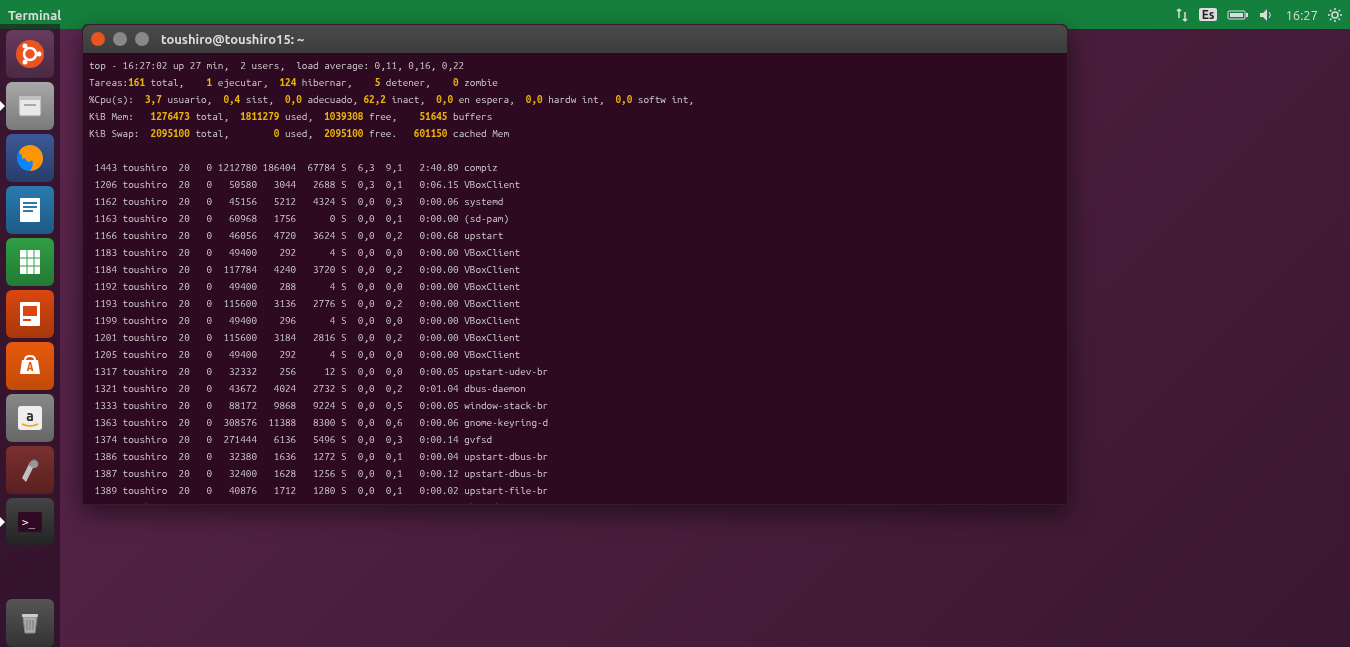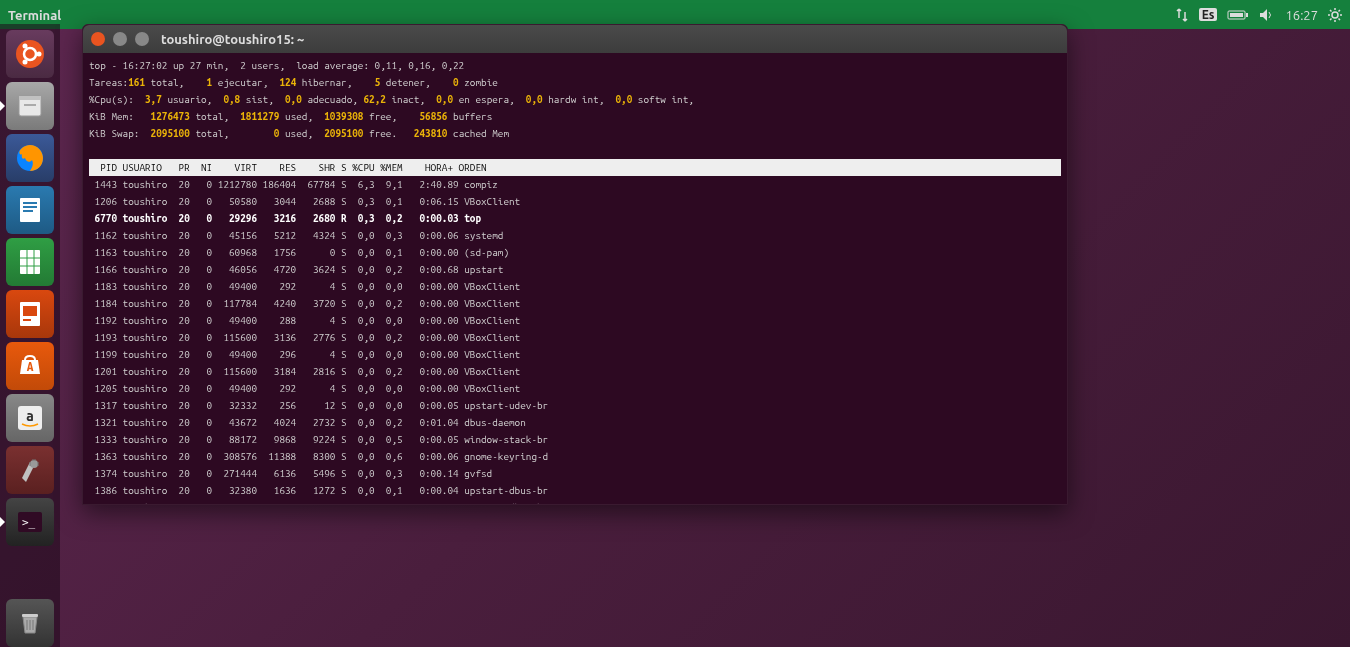--- a/index.html
+++ b/index.html
@@ -229,27 +229,26 @@
 
 <div class="termwin">
   <div class="termtitle">
     <span class="winbtn close"></span>
     <span class="winbtn min"></span>
     <span class="winbtn max"></span>
     <span class="ttext">toushiro@toushiro15: ~</span>
   </div>
   <div class="termbody" id="termbody">top - 16:27:02 up 27 min,  2 users,  load average: 0,11, 0,16, 0,22
 Tareas:<span class="hl">161</span> total,  <span class="hl">  1</span> ejecutar,  <span class="hl">124</span> hibernar,   <span class="hl"> 5</span> detener,   <span class="hl"> 0</span> zombie
-%Cpu(s): <span class="hl"> 3,7</span> usuario, <span class="hl"> 0,8</span> sist, <span class="hl"> 0,0</span> adecuado,<span class="hl"> 62,2</span> inact, <span class="hl"> 0,0</span> en espera, <span class="hl"> 0,0</span> hardw int, <span class="hl"> 0,0</span> softw int,
-KiB Mem:  <span class="hl"> 1276473</span> total, <span class="hl"> 1811279</span> used, <span class="hl"> 1039308</span> free,   <span class="hl"> 56856</span> buffers
-KiB Swap: <span class="hl"> 2095100</span> total,       <span class="hl"> 0</span> used, <span class="hl"> 2095100</span> free.  <span class="hl"> 243810</span> cached Mem
-
-<span class="hdr">  PID USUARIO   PR  NI    VIRT    RES    SHR S %CPU %MEM    HORA+ ORDEN                                                                </span> 1443 toushiro  20   0 1212780 186404  67784 S  6,3  9,1   2:40.89 compiz
+%Cpu(s): <span class="hl"> 3,7</span> usuario, <span class="hl"> 0,4</span> sist, <span class="hl"> 0,0</span> adecuado,<span class="hl"> 62,2</span> inact, <span class="hl"> 0,0</span> en espera, <span class="hl"> 0,0</span> hardw int, <span class="hl"> 0,0</span> softw int,
+KiB Mem:  <span class="hl"> 1276473</span> total, <span class="hl"> 1811279</span> used, <span class="hl"> 1039308</span> free,   <span class="hl"> 51645</span> buffers
+KiB Swap: <span class="hl"> 2095100</span> total,       <span class="hl"> 0</span> used, <span class="hl"> 2095100</span> free.  <span class="hl"> 601150</span> cached Mem
+
+ 1443 toushiro  20   0 1212780 186404  67784 S  6,3  9,1   2:40.89 compiz
  1206 toushiro  20   0   50580   3044   2688 S  0,3  0,1   0:06.15 VBoxClient
-<span class="rowbold"> 6770 toushiro  20   0   29296   3216   2680 R  0,3  0,2   0:00.03 top</span>
  1162 toushiro  20   0   45156   5212   4324 S  0,0  0,3   0:00.06 systemd
  1163 toushiro  20   0   60968   1756      0 S  0,0  0,1   0:00.00 (sd-pam)
  1166 toushiro  20   0   46056   4720   3624 S  0,0  0,2   0:00.68 upstart
  1183 toushiro  20   0   49400    292      4 S  0,0  0,0   0:00.00 VBoxClient
  1184 toushiro  20   0  117784   4240   3720 S  0,0  0,2   0:00.00 VBoxClient
  1192 toushiro  20   0   49400    288      4 S  0,0  0,0   0:00.00 VBoxClient
  1193 toushiro  20   0  115600   3136   2776 S  0,0  0,2   0:00.00 VBoxClient
  1199 toushiro  20   0   49400    296      4 S  0,0  0,0   0:00.00 VBoxClient
  1201 toushiro  20   0  115600   3184   2816 S  0,0  0,2   0:00.00 VBoxClient
  1205 toushiro  20   0   49400    292      4 S  0,0  0,0   0:00.00 VBoxClient

